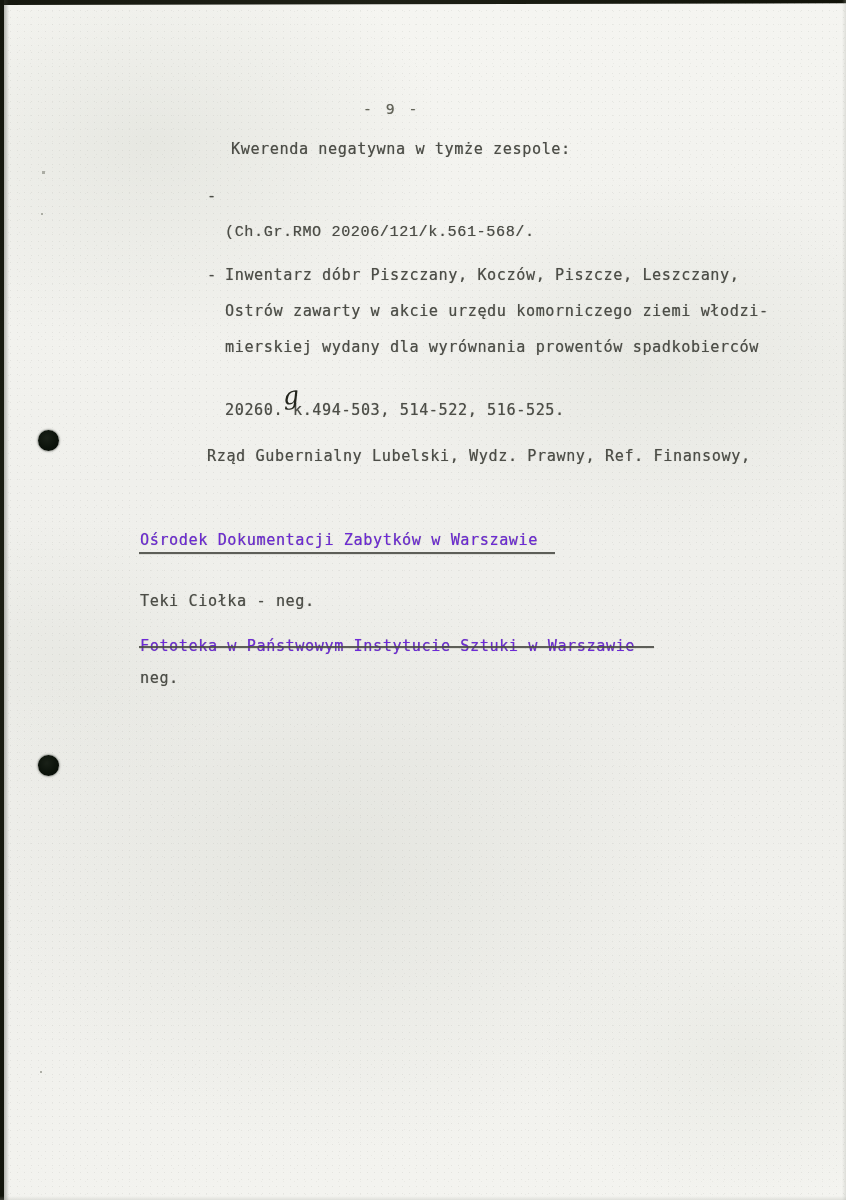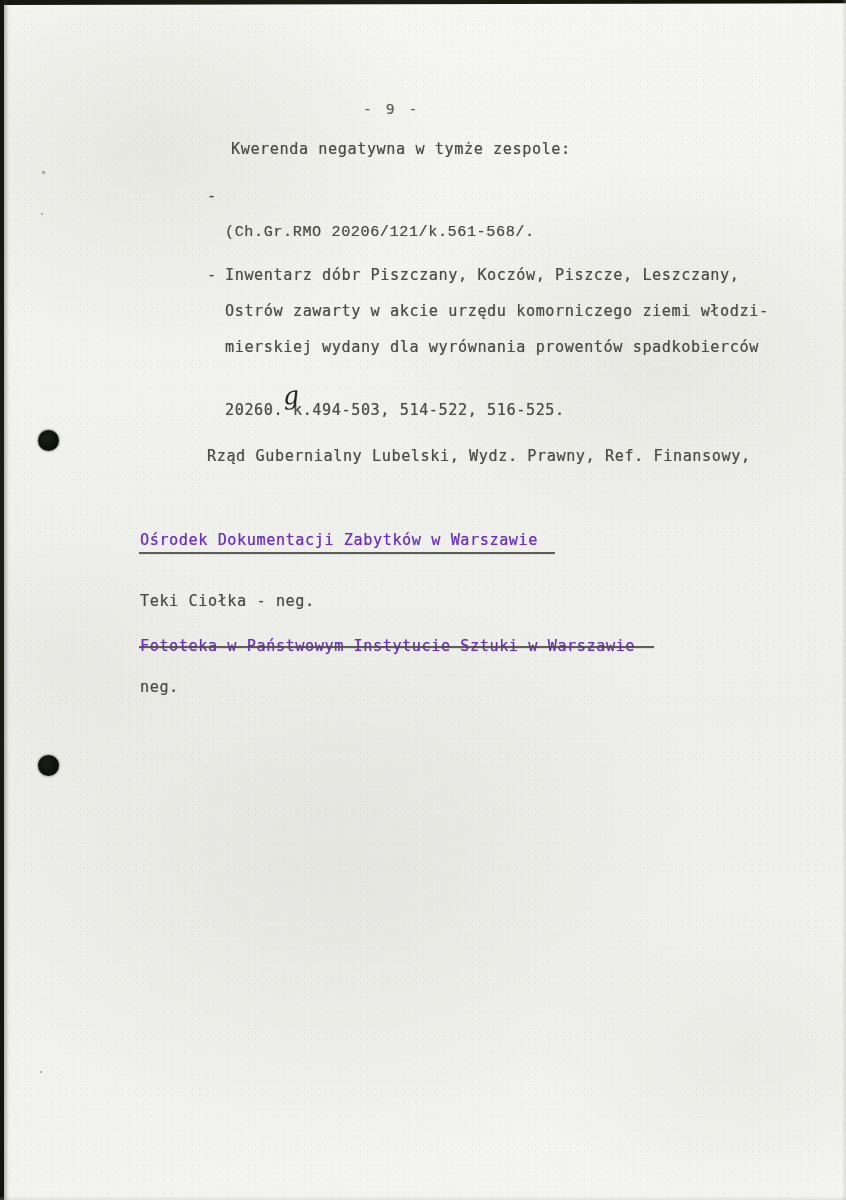--- a/index.html
+++ b/index.html
@@ -178,16 +178,16 @@
     <div class="tline" style="left:207px; top:447px;">Rząd Gubernialny Lubelski, Wydz. Prawny, Ref. Finansowy,</div>
 
     <div class="tline heading" style="left:140px; top:531px;">Ośrodek Dokumentacji Zabytków w Warszawie</div>
     <div class="uline" style="left:139px; top:552px; width:416px;"></div>
 
     <div class="tline" style="left:140px; top:576px;margin-top:16px;">Teki Ciołka - neg.</div>
 
     <div class="tline heading" style="left:140px; top:637px;">Fototeka w Państwowym Instytucie Sztuki w Warszawie</div>
     <div class="uline" style="left:139px; top:646px; width:515px;"></div>
 
-    <div class="tline" style="left:140px; top:669px;margin-top:9px;">neg.</div>
+    <div class="tline" style="left:140px; top:669px;">neg.</div>
 
   </div>
 </div>
 
 </body></html>

